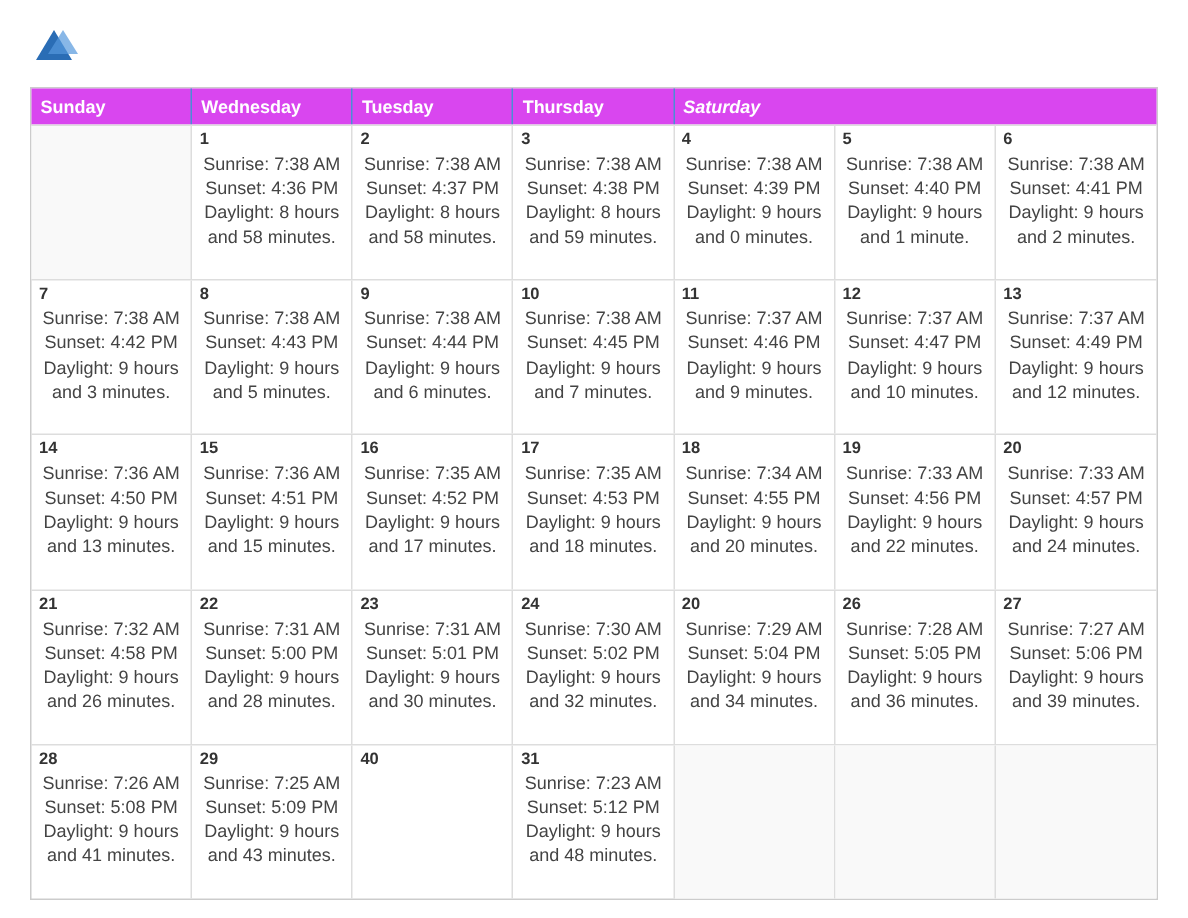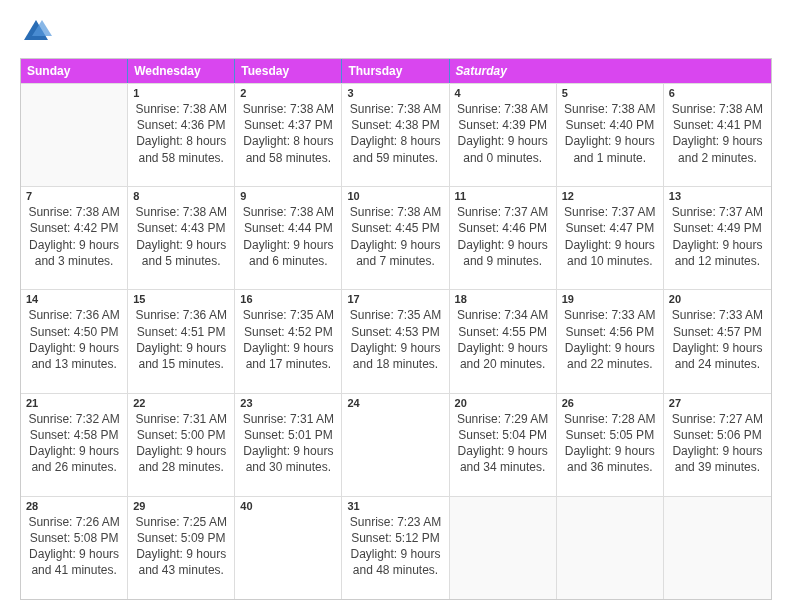--- a/index.html
+++ b/index.html
@@ -238,20 +238,21 @@
           <div class="cal-cell">
             <div class="day-num">22</div>
             <div class="day-info">Sunrise: 7:31 AM<br>Sunset: 5:00 PM<br>Daylight: 9 hours and 28 minutes.</div>
           </div>
           <div class="cal-cell">
             <div class="day-num">23</div>
             <div class="day-info">Sunrise: 7:31 AM<br>Sunset: 5:01 PM<br>Daylight: 9 hours and 30 minutes.</div>
           </div>
           <div class="cal-cell">
             <div class="day-num">24</div>
+            <div class="day-info">Sunrise: 7:30 AM<br>Sunset: 5:02 PM<br>Daylight: 9 hours and 32 minutes.</div>
           </div>
           <div class="cal-cell">
             <div class="day-num">20</div>
             <div class="day-info">Sunrise: 7:29 AM<br>Sunset: 5:04 PM<br>Daylight: 9 hours and 34 minutes.</div>
           </div>
           <div class="cal-cell">
             <div class="day-num">26</div>
             <div class="day-info">Sunrise: 7:28 AM<br>Sunset: 5:05 PM<br>Daylight: 9 hours and 36 minutes.</div>
           </div>
           <div class="cal-cell">

